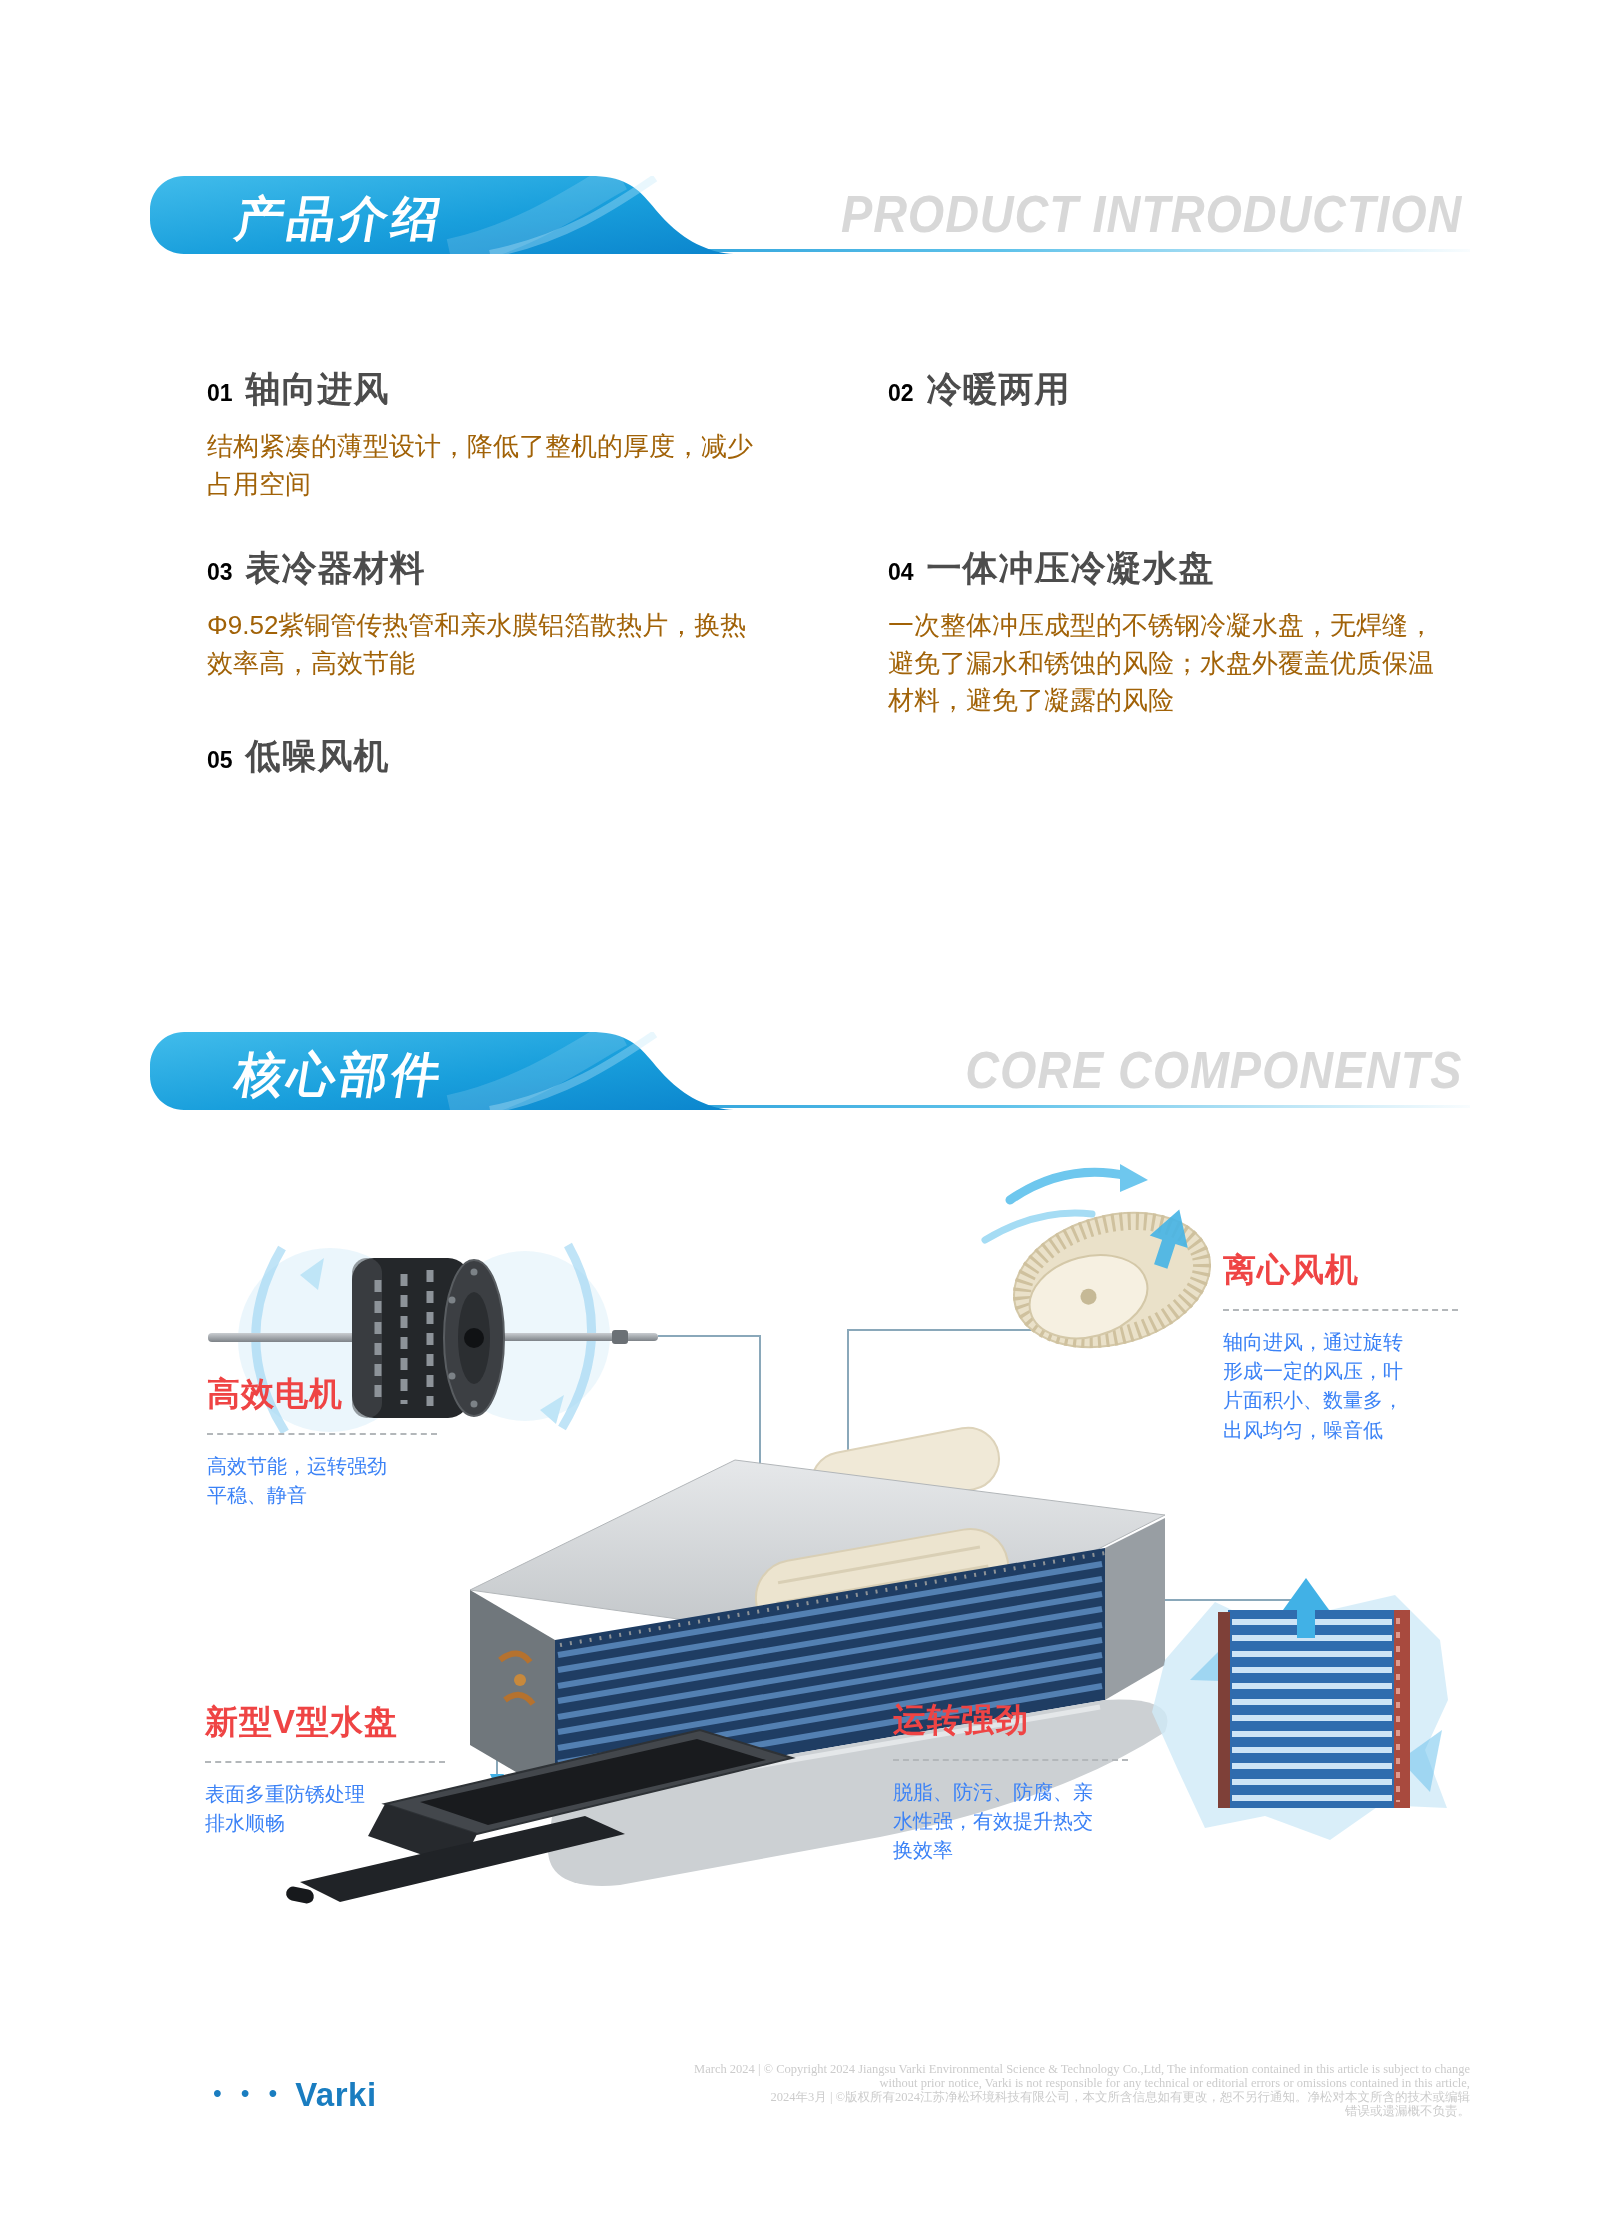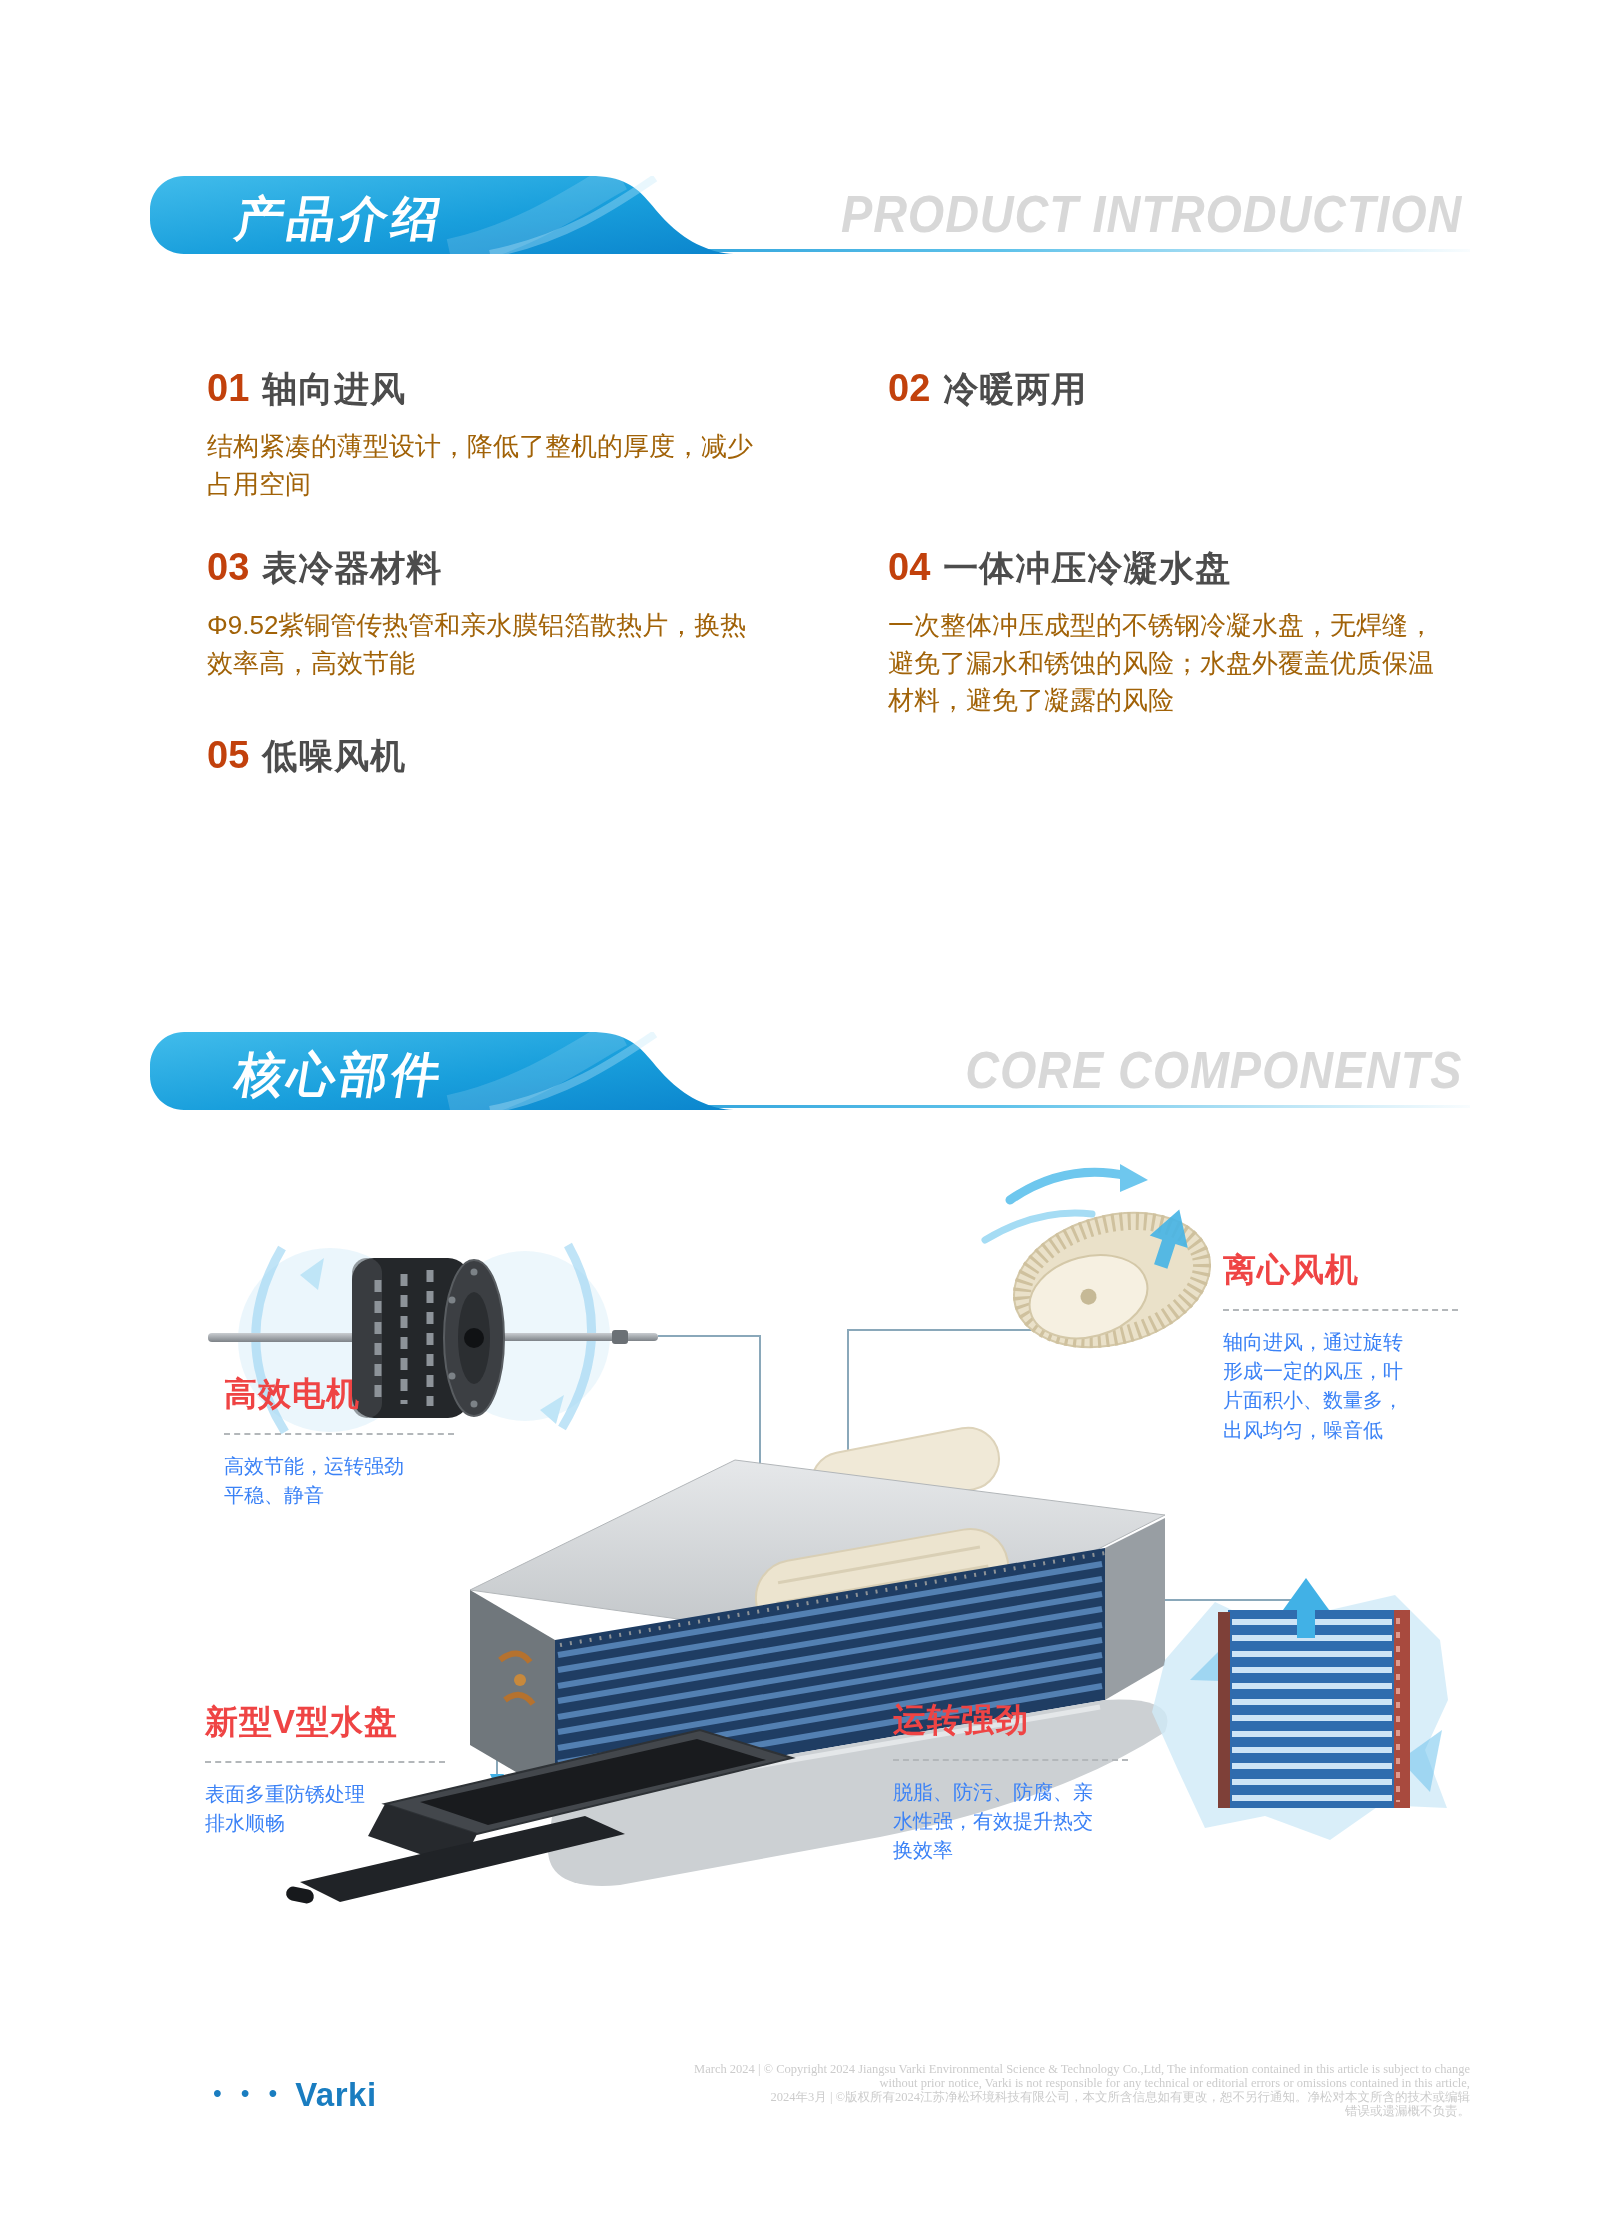--- a/index.html
+++ b/index.html
@@ -12,21 +12,21 @@
   .banner-text{position:absolute;left:86px;top:11px;color:#fff;font-size:48px;font-weight:bold;
     transform:skewX(-9deg);letter-spacing:4px;white-space:nowrap;}
   .rule{position:absolute;left:430px;width:1040px;height:3px;z-index:2;
     background:linear-gradient(to right,#0f8ed2,#5fc2ea 55%,rgba(205,236,250,0.12));}
   .en-heading{position:absolute;right:136px;font-size:52px;font-weight:bold;font-style:italic;
     color:#d8d8d8;letter-spacing:1px;transform:scaleX(0.9);transform-origin:right center;white-space:nowrap;}
 
   
   .feature{position:absolute;width:575px;}
   .feature-head{display:flex;align-items:baseline;gap:13px;}
-  .feature-num{color:#c2410c;font-size:38px;font-weight:bold;}
+  .feature-num{color:#000000;font-size:23px;font-weight:bold;}
   .feature-title{color:#4c4c4c;font-size:35px;font-weight:bold;letter-spacing:1px;}
   .feature-body{margin-top:15px;width:560px;color:#a16207;font-size:26px;line-height:1.45;}
   .lines{white-space:pre-line;}
 
   
   .comp{position:absolute;}
   .comp-label{color:#ef4444;font-size:33px;font-weight:bold;letter-spacing:1px;white-space:nowrap;}
   .comp-dash{border-top:2px dashed #b3b7ba;margin-top:16px;}
   .comp-desc{margin-top:17px;color:#3b82f6;font-size:20px;line-height:1.46;}
 
@@ -239,21 +239,21 @@
         <line x1="1232" y1="642" x2="1392" y2="642"></line>
           <line x1="1232" y1="658" x2="1392" y2="658"></line>
       </g>
       <rect x="1218" y="472" width="12" height="196" fill="#7e4038"></rect>
       <rect x="1394" y="470" width="16" height="198" fill="#a84a3e"></rect>
       <path d="M1398,478 V662" stroke="#e09a8e" stroke-width="4" stroke-dasharray="6 8" fill="none"></path>
       <path d="M1306,438 L1283,470 H1297 V498 H1315 V470 H1329 Z" fill="#41b1e6"></path>
     </g>
   </svg>
 
-  <div class="comp" style="left:224px;top:1372px;width:265px">
+  <div class="comp" style="left:207px;top:1372px;width:265px">
     <div class="comp-label">高效电机</div>
     <div class="comp-dash" style="width:230px"></div>
     <div class="comp-desc lines">高效节能，运转强劲
 平稳、静音</div>
   </div>
 
   <div class="comp" style="left:1223px;top:1248px;width:265px">
     <div class="comp-label">离心风机</div>
     <div class="comp-dash" style="width:235px"></div>
     <div class="comp-desc lines">轴向进风，通过旋转

